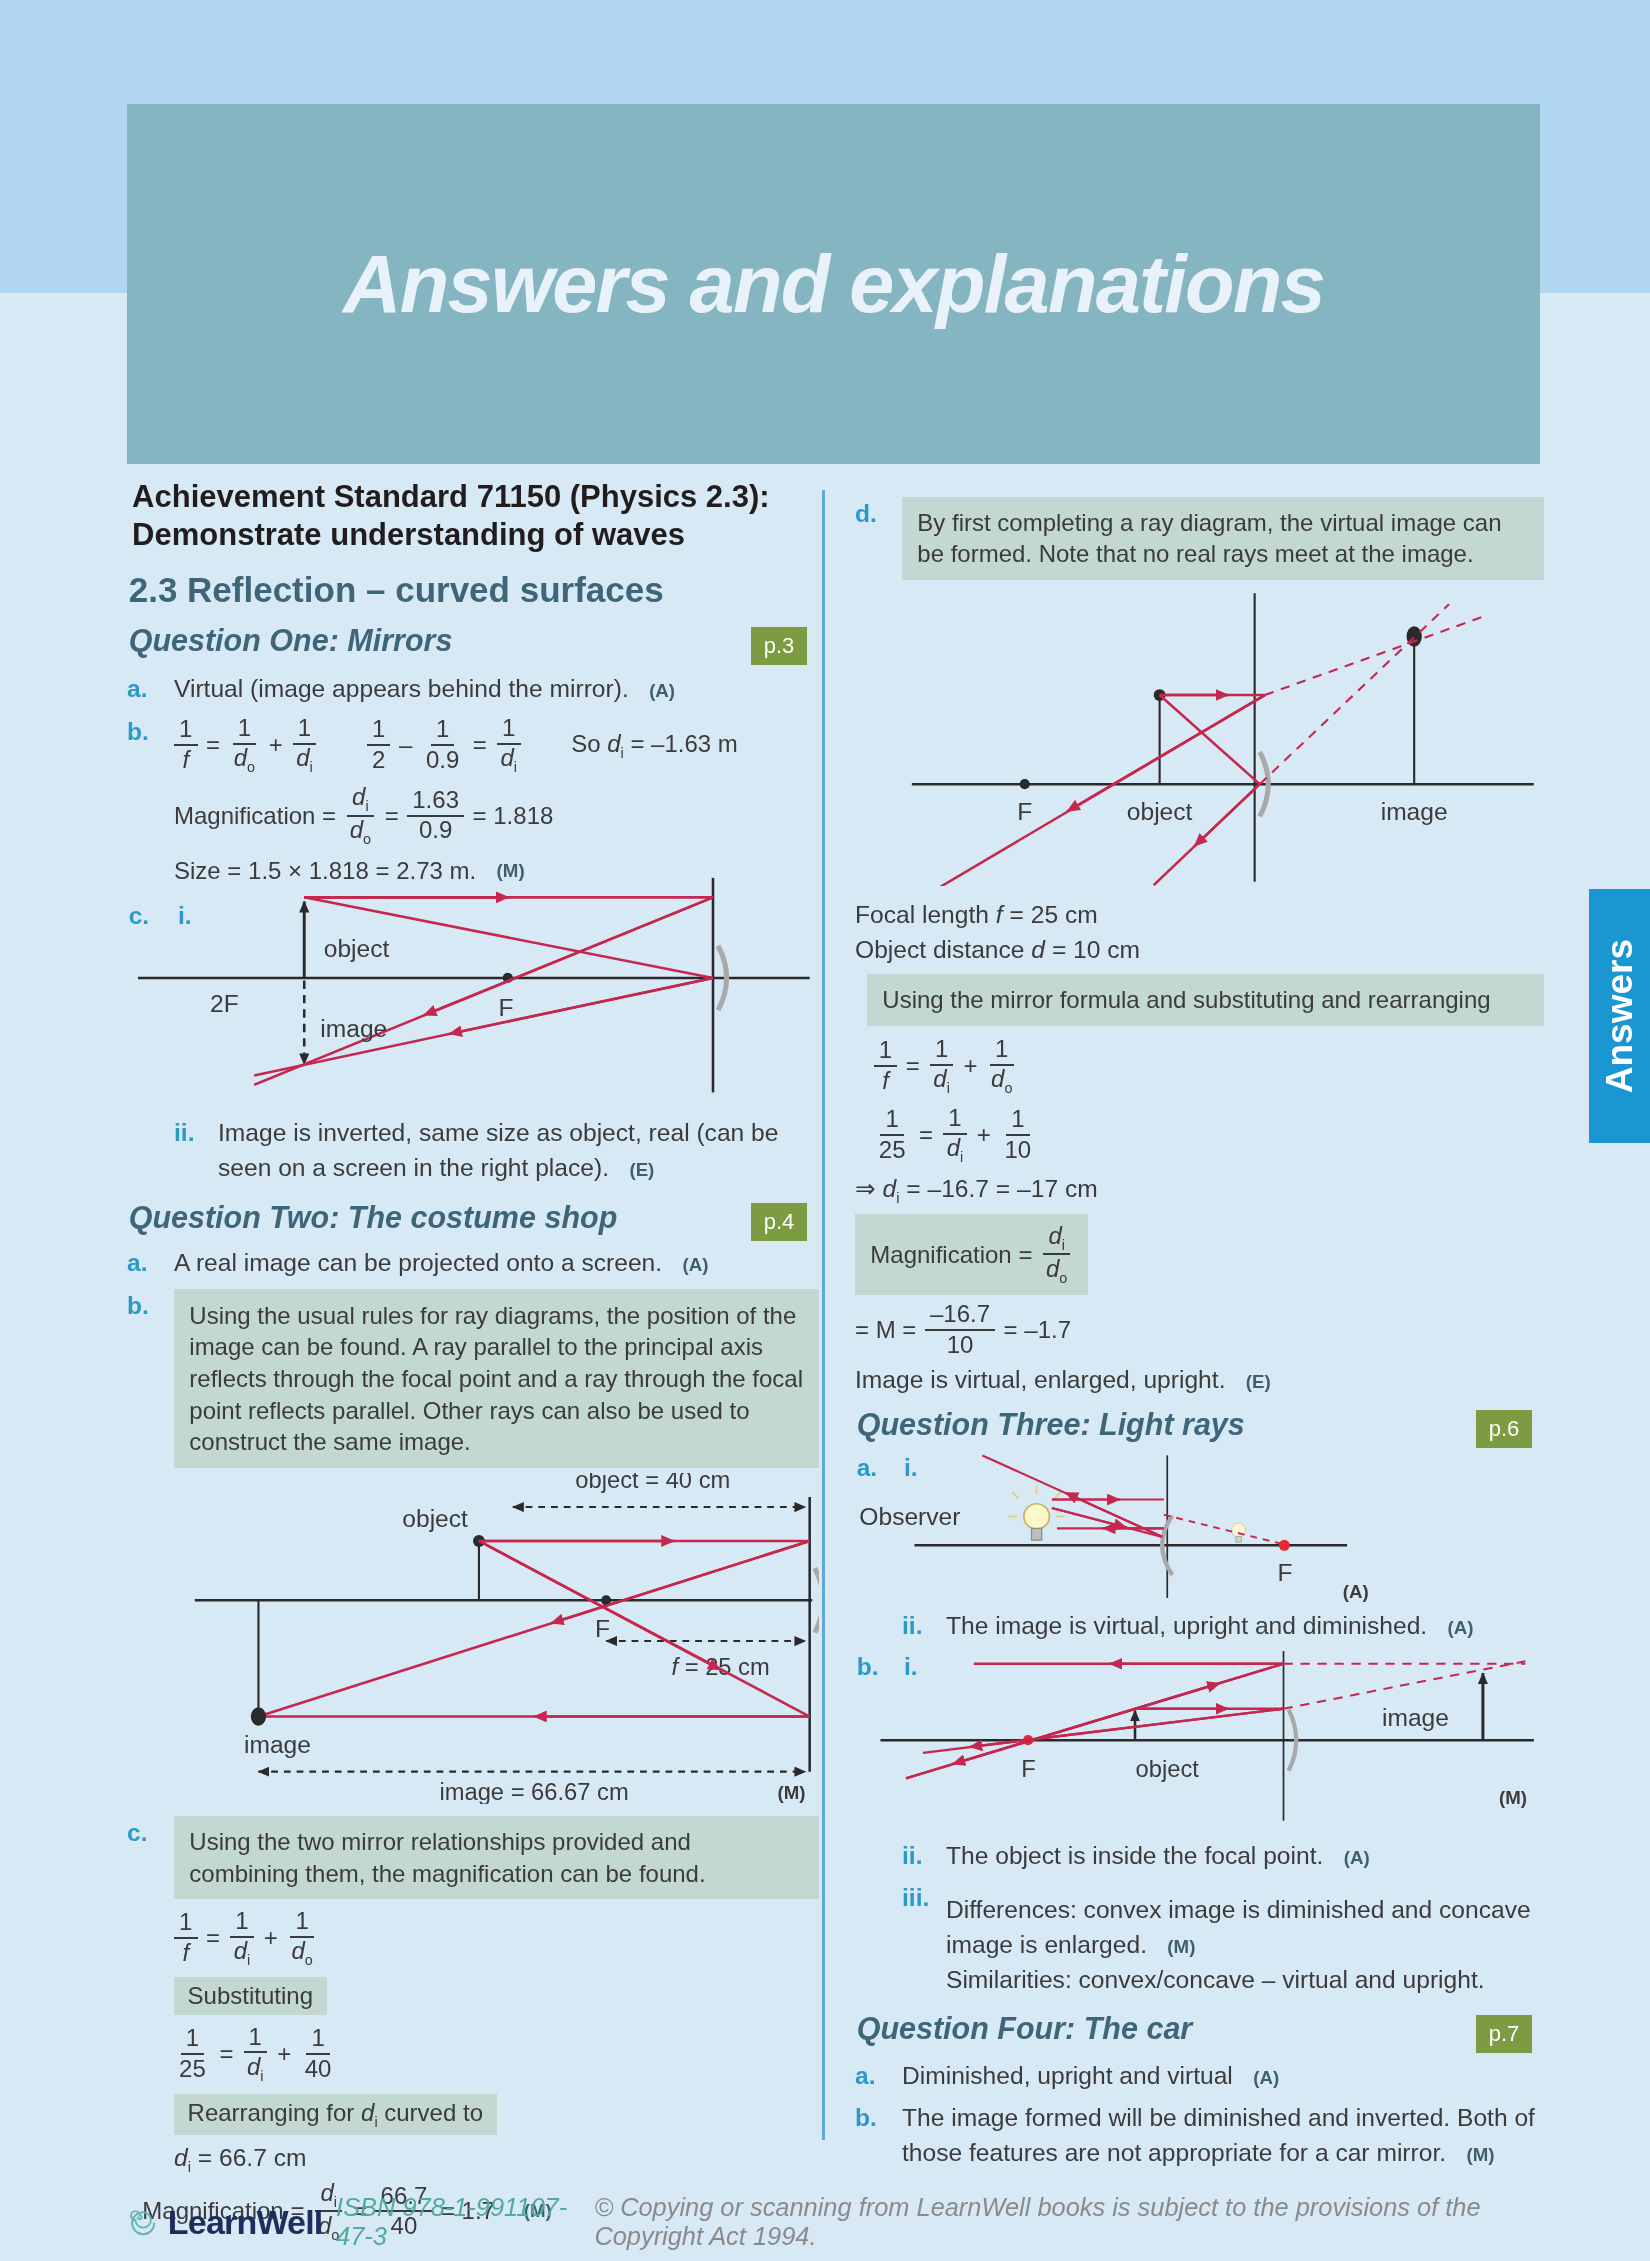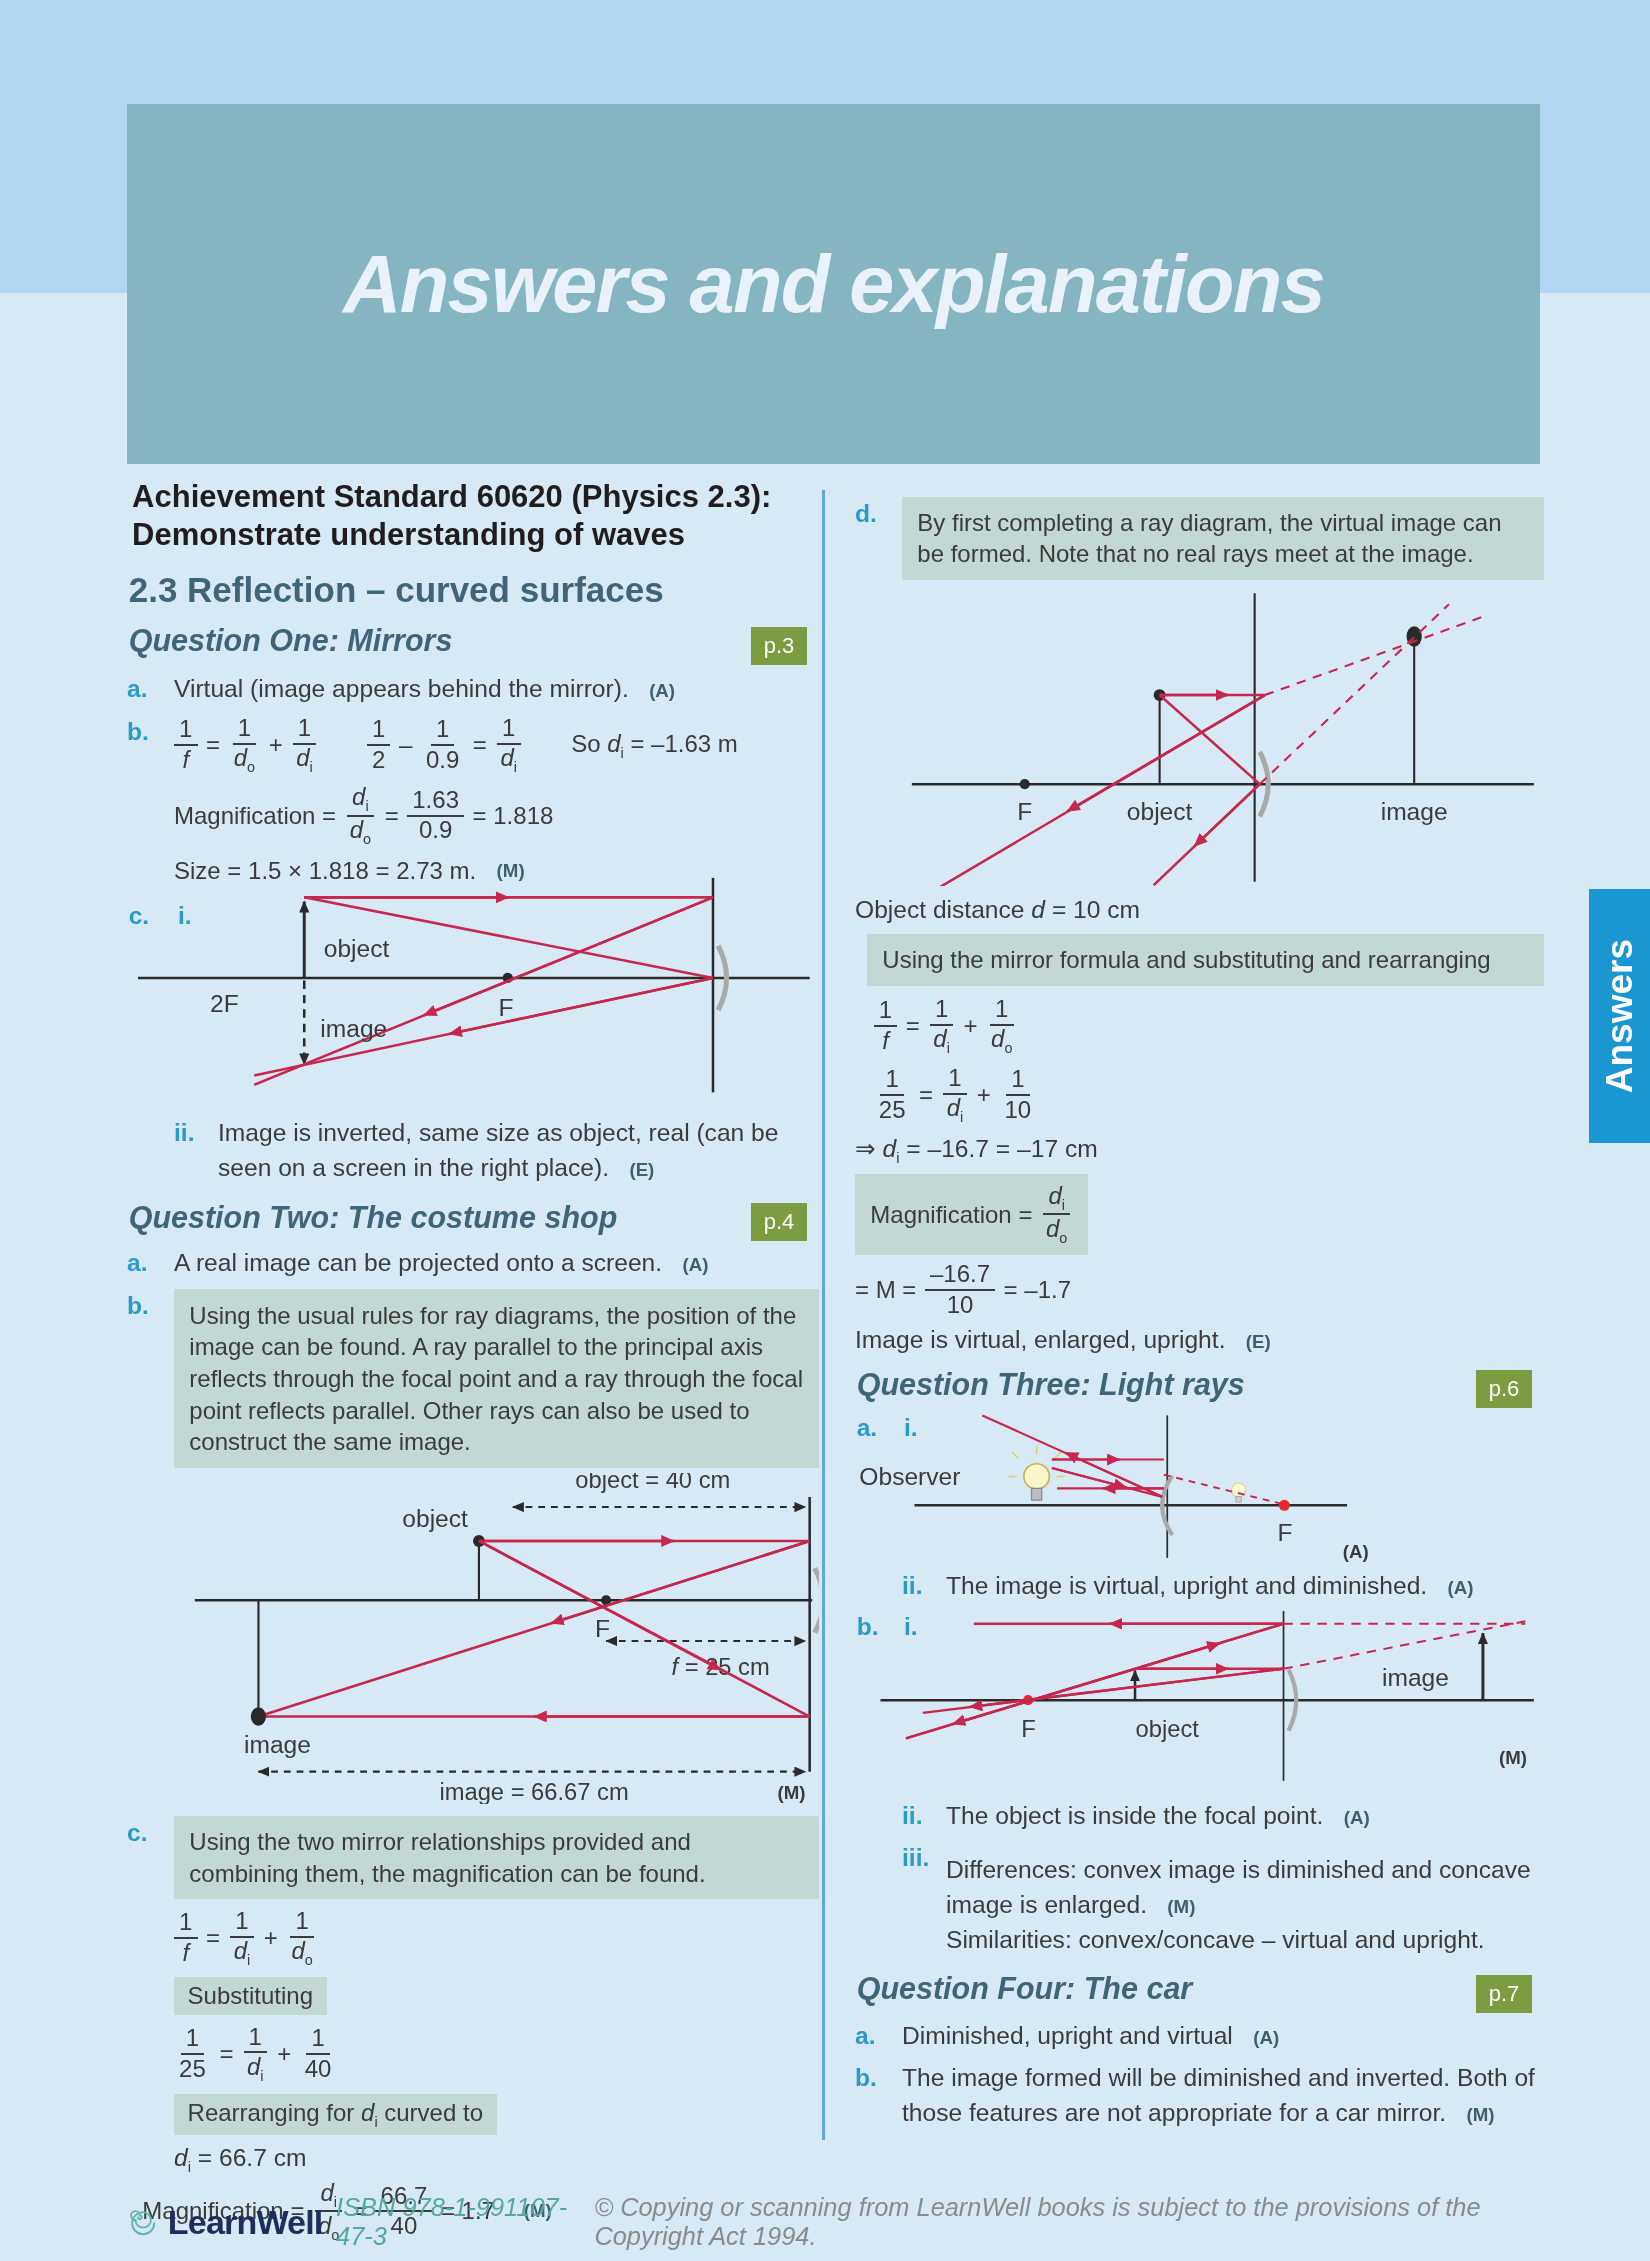--- a/index.html
+++ b/index.html
@@ -67,21 +67,21 @@
   <div class="title">Answers and explanations</div>
 </div>
 <div class="divider"></div>
 <div class="tab">
   <span>Answers</span>
 </div>
 
 <div class="col col-l">
 
   <h1>
-    <span>Achievement Standard 60620 (Physics 2.3):</span><br>
+    <span>Achievement Standard 71150 (Physics 2.3):</span><br>
     <span>Demonstrate understanding of waves</span>
   </h1>
   <h2>2.3 Reflection – curved surfaces</h2>
 
   <div class="qhead">
     <span class="qt">Question One: Mirrors</span>
     <span class="badge">p.3</span>
   </div>
 
   <div class="item" style="margin-top:6.8px">
@@ -317,20 +317,23 @@
     </g>
     <g stroke="#c5274e" stroke-width="2.5" stroke-dasharray="11 9" fill="none">
       <line x1="483" y1="125" x2="742" y2="32"></line>
       <line x1="477" y1="230" x2="700" y2="18"></line>
     </g>
     <text x="200" y="272" font-size="29" text-anchor="middle">F</text>
     <text x="359" y="272" font-size="29" text-anchor="middle">object</text>
     <text x="659" y="272" font-size="29" text-anchor="middle">image</text>
   </svg>
 
+  <div style="margin-top:12px;font-size:24.6px">
+    <span>Focal length </span><i>f</i><span> = 25 cm</span>
+  </div>
   <div style="margin-top:6.8px;font-size:24.6px">
     <span>Object distance </span><i>d</i><span> = 10 cm</span>
   </div>
 
   <div class="gbox" style="margin-top:10.2px;margin-left:12px">Using the mirror formula and substituting and rearranging</div>
 
   <div class="eq" style="margin-top:10.2px;margin-left:18.7px">
     <span class="frac">
         <span class="num">1</span>
         <span class="den"><i>f</i></span>

